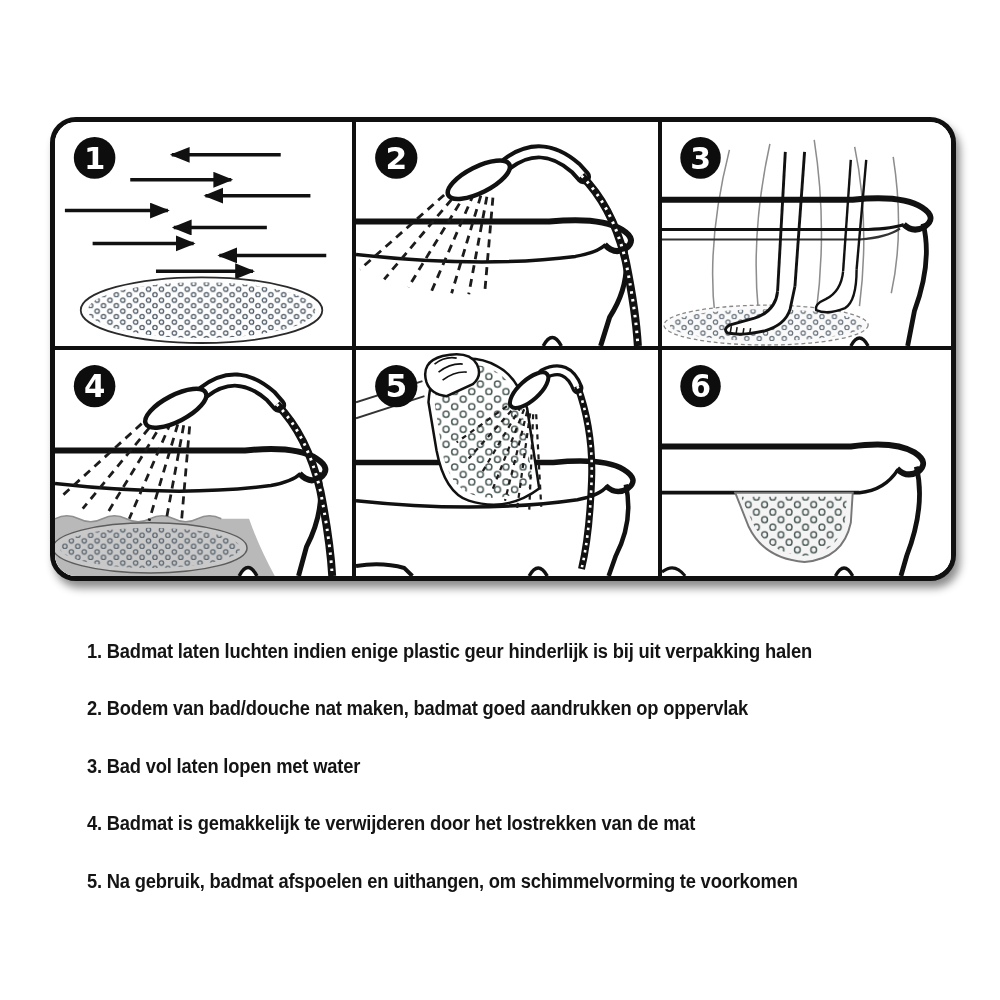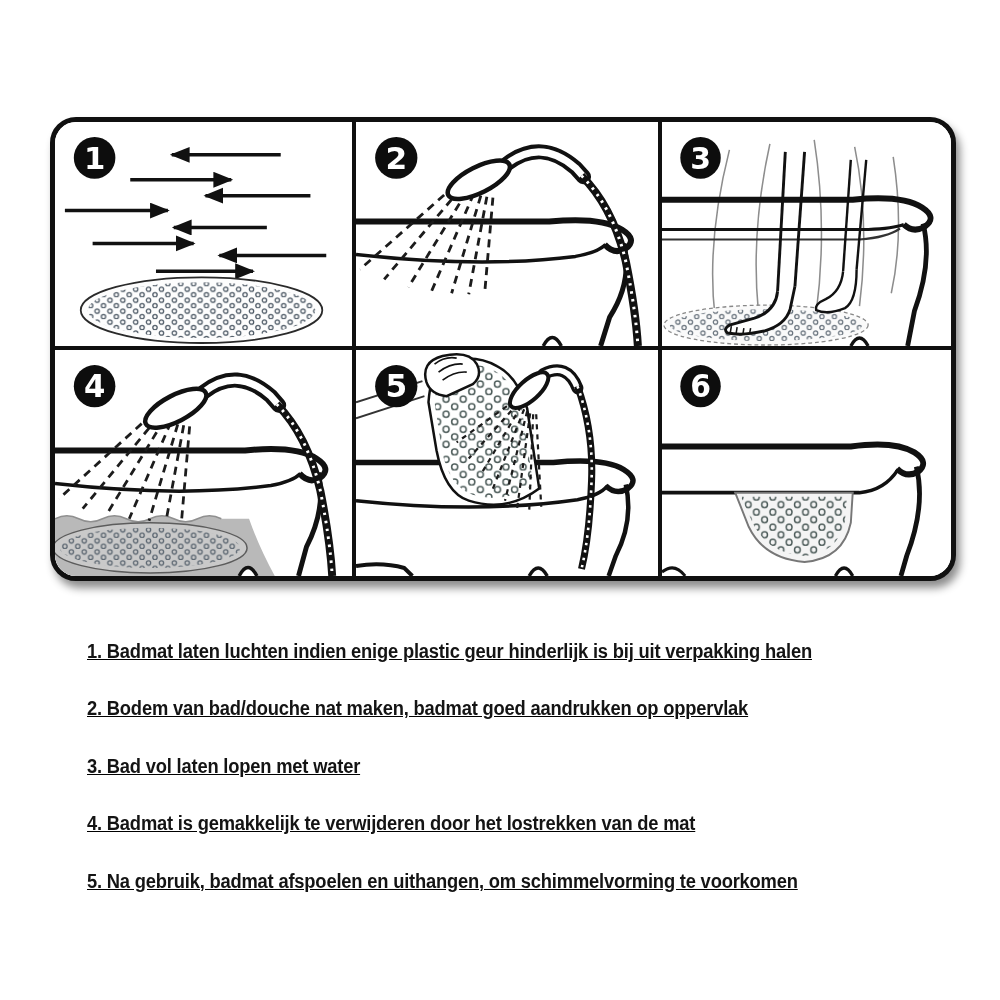--- a/index.html
+++ b/index.html
@@ -12,21 +12,21 @@
     display:grid;grid-template-columns:301px 306px 1fr;grid-template-rows:228px 1fr;
     overflow:hidden;
   }
   .panel{position:relative;overflow:hidden;background:#fff;box-sizing:border-box;}
   .p1,.p2,.p4,.p5{border-right:4px solid #101010;}
   .p1,.p2,.p3{border-bottom:4px solid #101010;}
   .panel svg{display:block;width:100%;height:100%;}
 
   .badge-num{font-family:"DejaVu Sans",sans-serif;font-weight:bold;}
 
-  .instructions{position:absolute;left:87px;top:641px;width:880px;text-decoration:underline;}
+  .instructions{position:absolute;left:87px;top:641px;width:880px;}
   .instructions p{
     margin:0 0 37px 0;font-size:19.5px;line-height:1.05;font-weight:700;color:#141414;
     letter-spacing:-0.2px;white-space:nowrap;transform:scaleX(.94);transform-origin:0 0;
   }
 </style>
 </head>
 <body>
 
 <svg width="0" height="0" style="position:absolute" aria-hidden="true">
   <defs>

